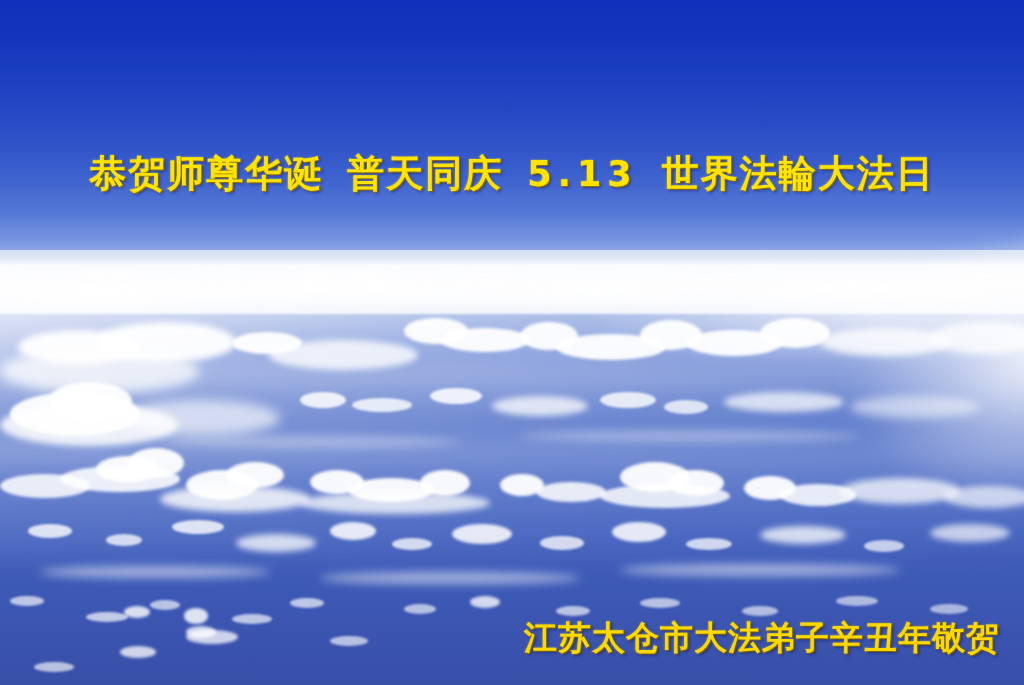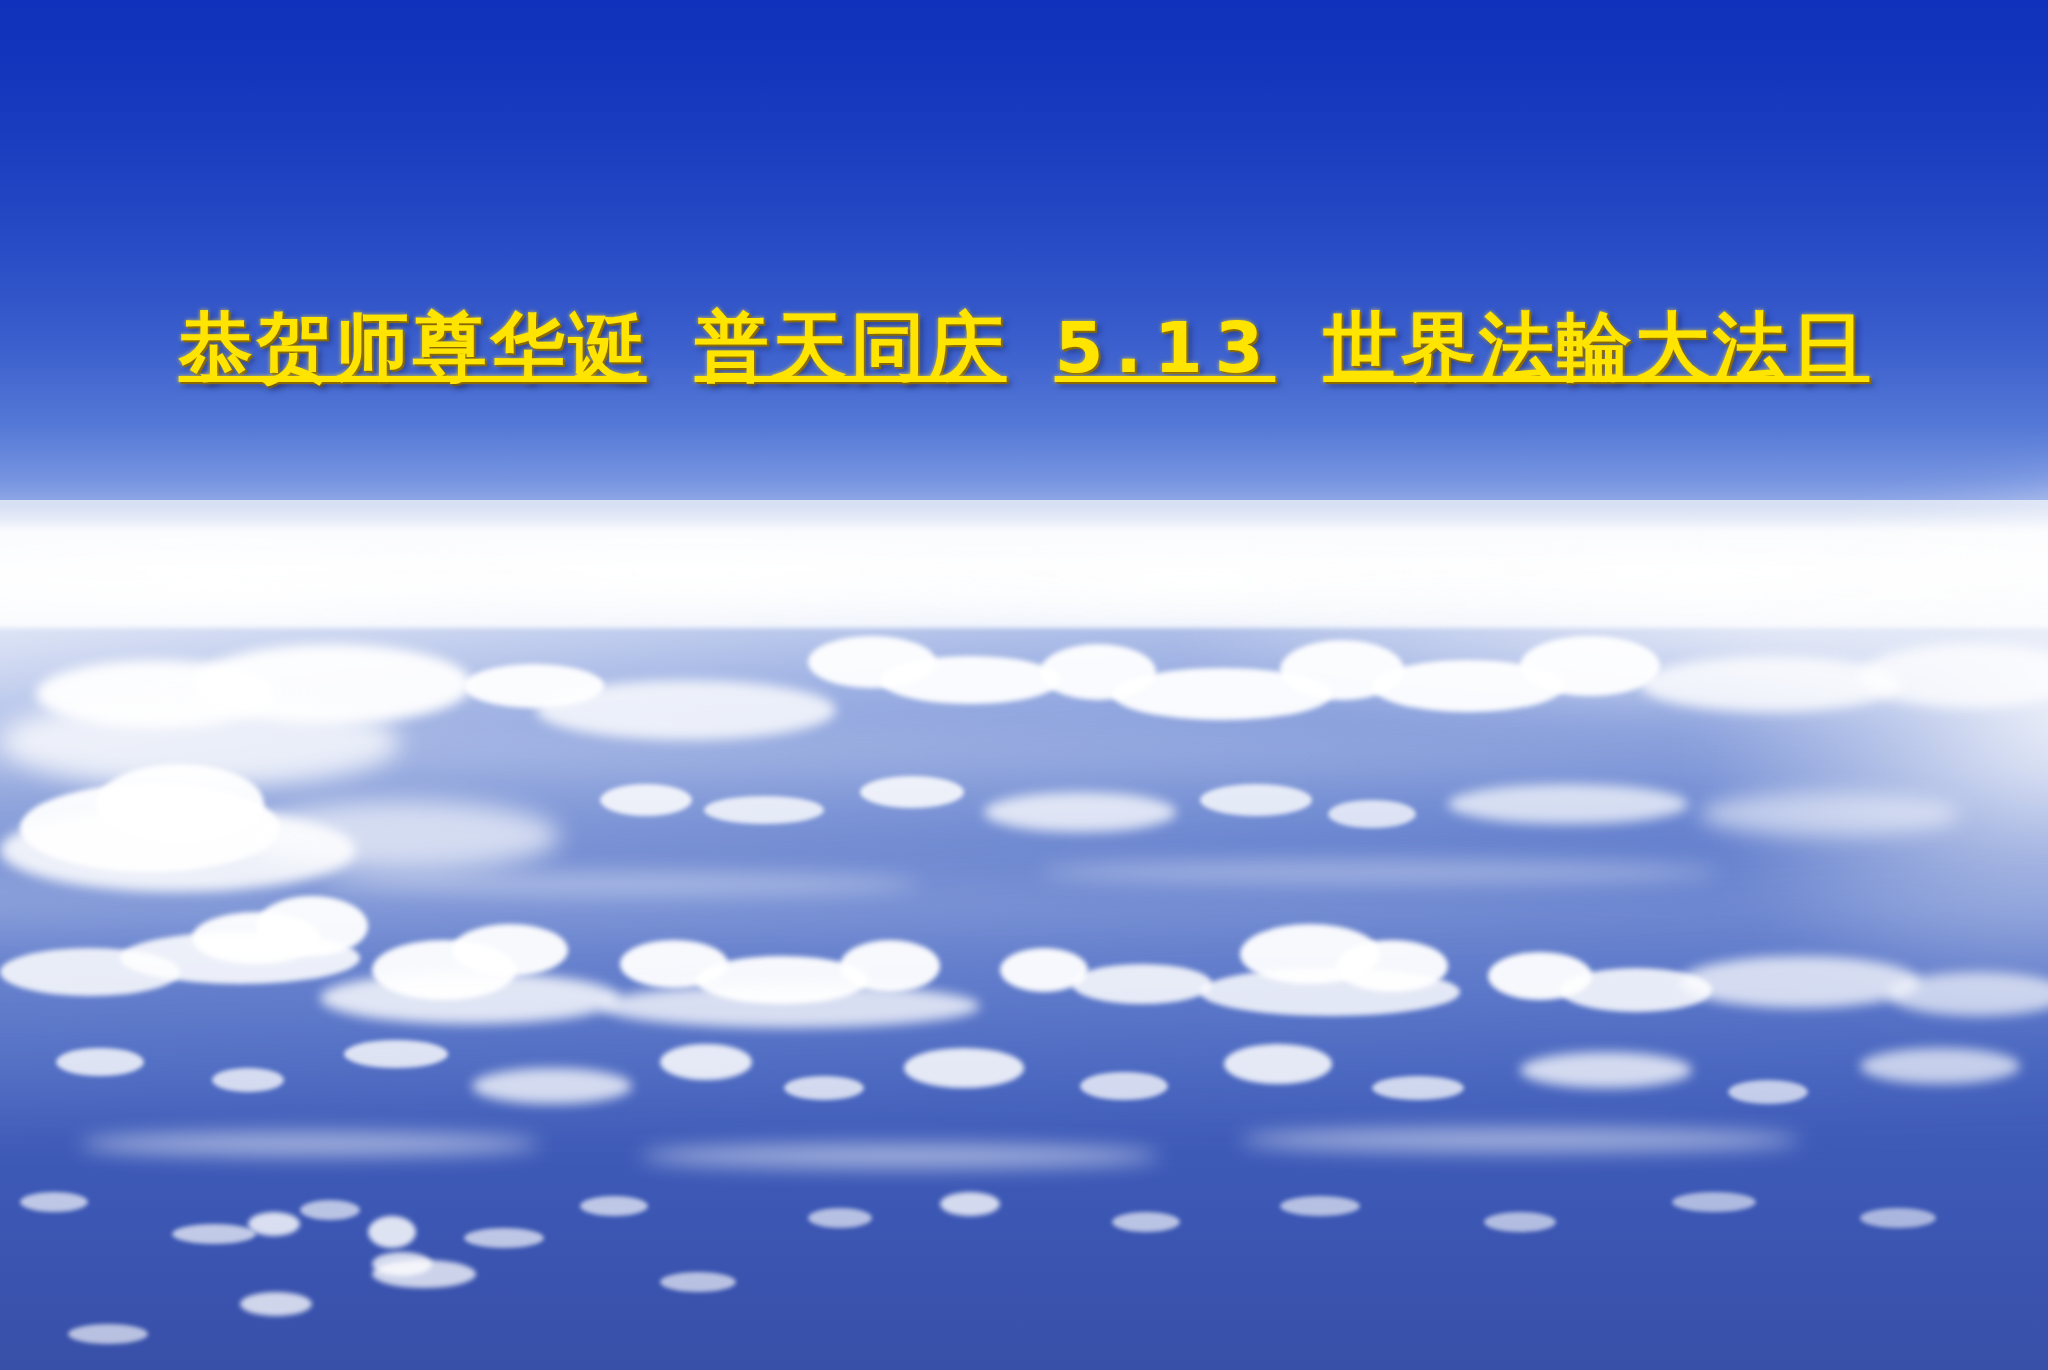--- a/index.html
+++ b/index.html
@@ -133,21 +133,20 @@
     font-size: 37px;
     line-height: 44px;
     letter-spacing: 2px;
     color: #ffe400;
     text-shadow:
       1px 1px 0 #8a6a00,
       2px 2px 3px rgba(20,30,90,.55),
       0 0 2px rgba(255,230,60,.8);
     white-space: nowrap;
     user-select: none;
-    text-decoration: underline;
   }
   .headline .num {
     letter-spacing: 6px;
     font-size: 35px;
   }
   .headline .gap { display: inline-block; width: 24px; }
 
   .signature {
     position: absolute;
     right: 24px;
@@ -273,14 +272,15 @@
   <div class="puff tiny" style="left:930px; top:604px; width:38px;  height:10px; opacity:.6;"></div>
 
   <div class="puff wispy" style="left:40px;  top:566px; width:230px; height:12px;"></div>
   <div class="puff wispy" style="left:320px; top:572px; width:260px; height:12px;"></div>
   <div class="puff wispy" style="left:620px; top:564px; width:280px; height:12px;"></div>
   <div class="puff wispy" style="left:160px; top:436px; width:300px; height:12px; opacity:.35;"></div>
   <div class="puff wispy" style="left:520px; top:430px; width:340px; height:12px; opacity:.35;"></div>
 
   <div class="headline"><span>恭贺师尊华诞</span><span class="gap"></span><span>普天同庆</span><span class="gap"></span><span class="num">5.13</span><span class="gap"></span><span>世界法輪大法日</span></div>
 
+  <div class="signature">江苏太仓市大法弟子辛丑年敬贺</div>
 
 </div>
 
 </body></html>

